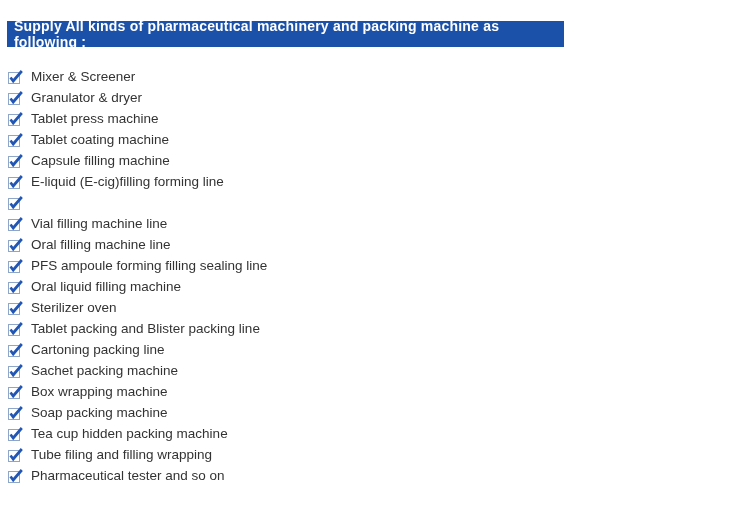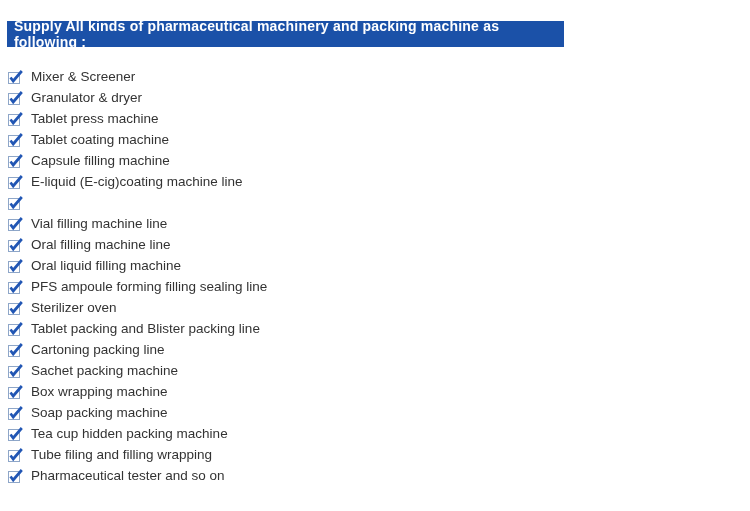--- a/index.html
+++ b/index.html
@@ -114,21 +114,21 @@
           <path d="M2.5 7.5 L5.2 11 L13.8 1"></path>
         </svg>
       <span class="row-label">Capsule filling machine</span>
     </div>
 
     <div class="row">
       <svg class="check-icon" viewBox="0 0 15 14">
           <rect x="0.5" y="2.5" width="11" height="11"></rect>
           <path d="M2.5 7.5 L5.2 11 L13.8 1"></path>
         </svg>
-      <span class="row-label">E-liquid (E-cig)coating machine line</span>
+      <span class="row-label">E-liquid (E-cig)filling forming line</span>
     </div>
 
     <div class="row">
       <svg class="check-icon" viewBox="0 0 15 14">
           <rect x="0.5" y="2.5" width="11" height="11"></rect>
           <path d="M2.5 7.5 L5.2 11 L13.8 1"></path>
         </svg>
     </div>
 
     <div class="row">
@@ -145,29 +145,29 @@
           <path d="M2.5 7.5 L5.2 11 L13.8 1"></path>
         </svg>
       <span class="row-label">Oral filling machine line</span>
     </div>
 
     <div class="row">
       <svg class="check-icon" viewBox="0 0 15 14">
           <rect x="0.5" y="2.5" width="11" height="11"></rect>
           <path d="M2.5 7.5 L5.2 11 L13.8 1"></path>
         </svg>
+      <span class="row-label">PFS ampoule forming filling sealing line</span>
+    </div>
+
+    <div class="row">
+      <svg class="check-icon" viewBox="0 0 15 14">
+          <rect x="0.5" y="2.5" width="11" height="11"></rect>
+          <path d="M2.5 7.5 L5.2 11 L13.8 1"></path>
+        </svg>
       <span class="row-label">Oral liquid filling machine</span>
-    </div>
-
-    <div class="row">
-      <svg class="check-icon" viewBox="0 0 15 14">
-          <rect x="0.5" y="2.5" width="11" height="11"></rect>
-          <path d="M2.5 7.5 L5.2 11 L13.8 1"></path>
-        </svg>
-      <span class="row-label">PFS ampoule forming filling sealing line</span>
     </div>
 
     <div class="row">
       <svg class="check-icon" viewBox="0 0 15 14">
           <rect x="0.5" y="2.5" width="11" height="11"></rect>
           <path d="M2.5 7.5 L5.2 11 L13.8 1"></path>
         </svg>
       <span class="row-label">Sterilizer oven</span>
     </div>
 

